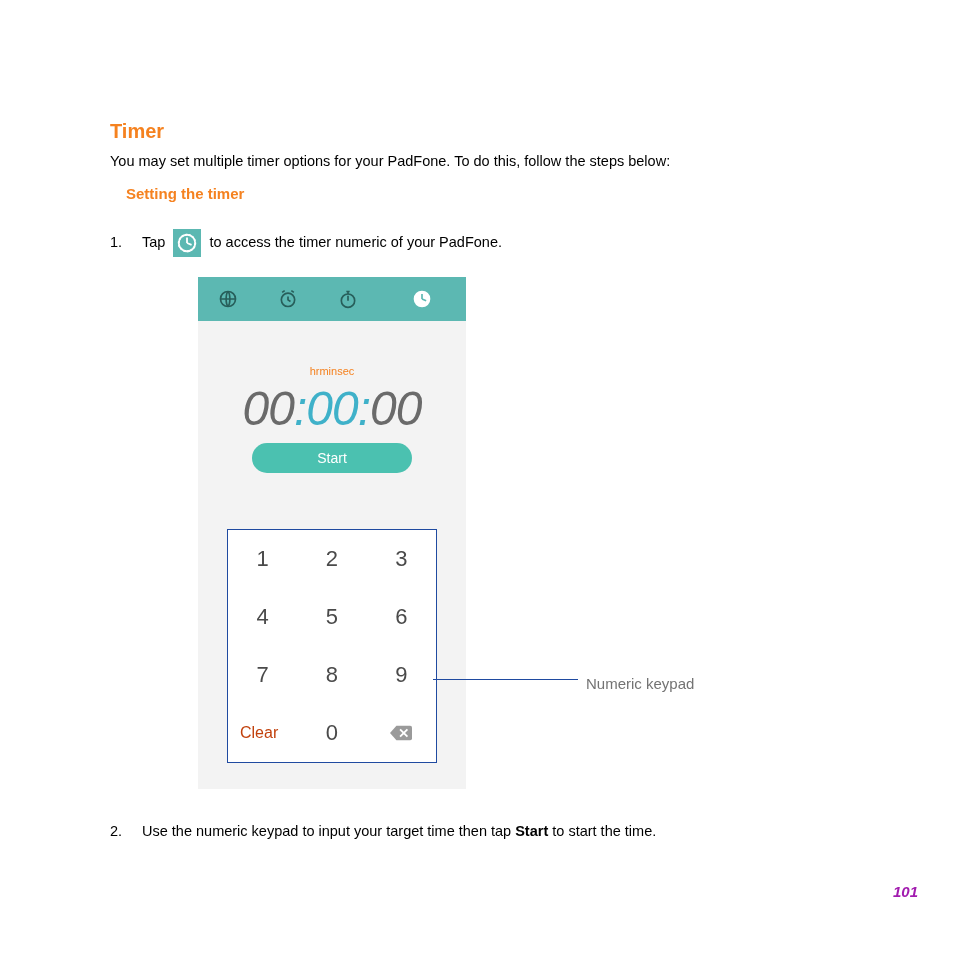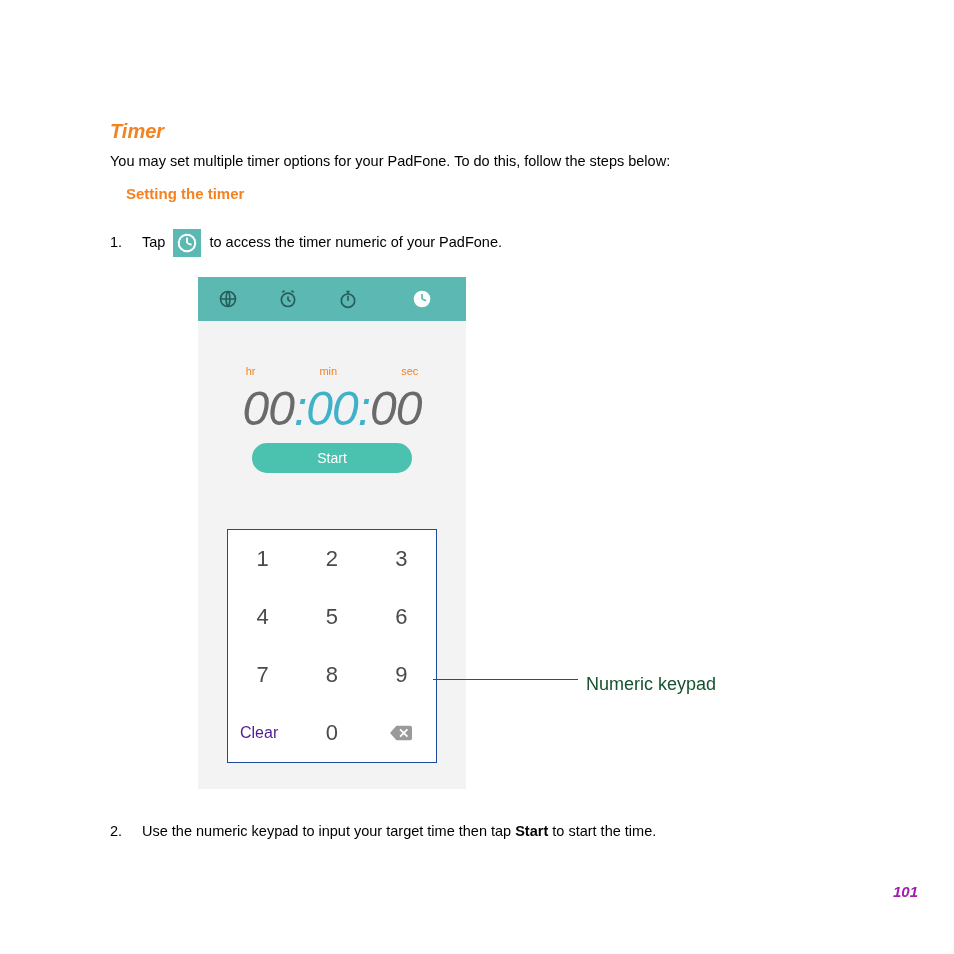--- a/index.html
+++ b/index.html
@@ -12,21 +12,20 @@
     color: #000;
   }
   .page {
     padding: 120px 60px 40px 110px;
   }
   h1.section-title {
     color: #f58220;
     font-weight: bold;
     font-size: 20px;
     margin-bottom: 10px;
-    font-style: italic;
   }
   p.intro {
     font-size: 14.5px;
     margin-bottom: 16px;
   }
   h2.subsection {
     color: #f58220;
     font-weight: bold;
     font-size: 15px;
     margin-bottom: 26px;
@@ -89,21 +88,20 @@
   .tabbar .tab.active svg { stroke: #fff; fill: #fff; }
   .tabbar .tab.active .act-stroke { fill:none; stroke:#fff; }
   .timer-display {
     text-align: center;
     padding: 36px 10px 10px;
     position: relative;
   }
   .unit-labels {
     display: flex;
     justify-content: center;
-    gap: 64px;
     font-size: 11px;
     color: #f58220;
     margin-bottom: 0;
   }
   .unit-labels span:nth-child(2){ color:#f58220; }
   .time-value {
     font-size: 48px;
     font-weight: 300;
     letter-spacing: -1px;
     font-family: "Segoe UI Light", "Helvetica Neue", Arial, sans-serif;
@@ -138,36 +136,36 @@
     position: relative;
   }
   .keypad .key {
     display: flex;
     align-items: center;
     justify-content: center;
     font-size: 22px;
     color: #4a4a4a;
     font-weight: 300;
   }
-  .keypad .key.clear { font-size: 16px; color: #4c1d95; justify-content: flex-start; padding-left: 12px;}
+  .keypad .key.clear { font-size: 16px; color: #c2410c; justify-content: flex-start; padding-left: 12px;}
   .keypad .key.backspace svg { width: 22px; height: 16px; }
   .callout-line {
     position: absolute;
     top: 402px;
     left: 235px;
     width: 145px;
     height: 1px;
     background: #1f4aa0;
   }
   .callout-label {
     position: absolute;
     top: 393px;
     left: 388px;
-    font-size: 18px;
-    color: #14532d;
+    font-size: 15px;
+    color: #737373;
   }
   .page-number {
     position: absolute;
     right: 36px;
     bottom: 54px;
     color: #a21caf;
     font-weight: bold;
     font-style: italic;
     font-size: 15px;
   }

